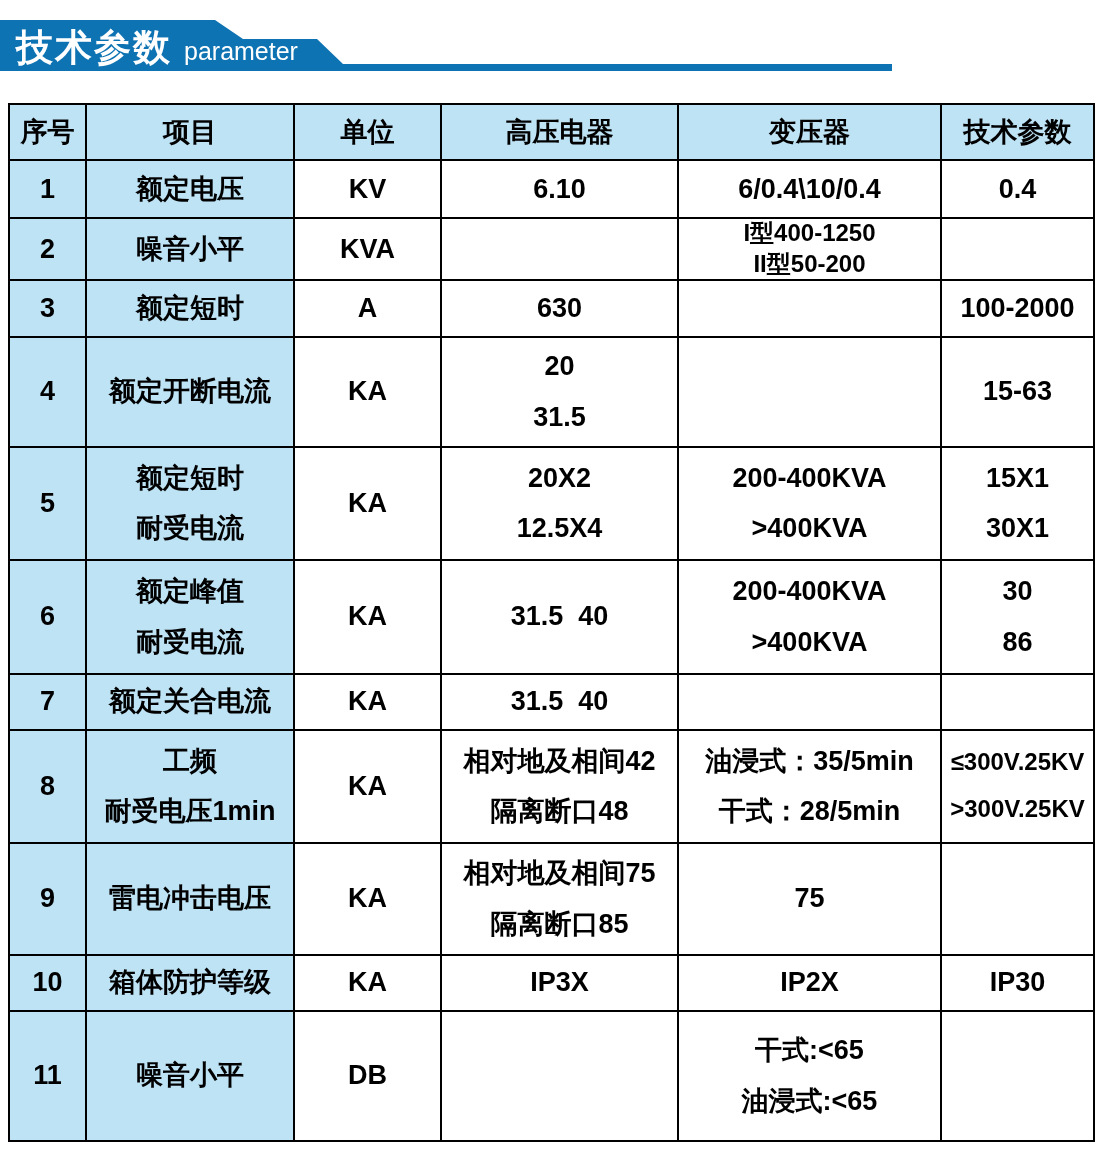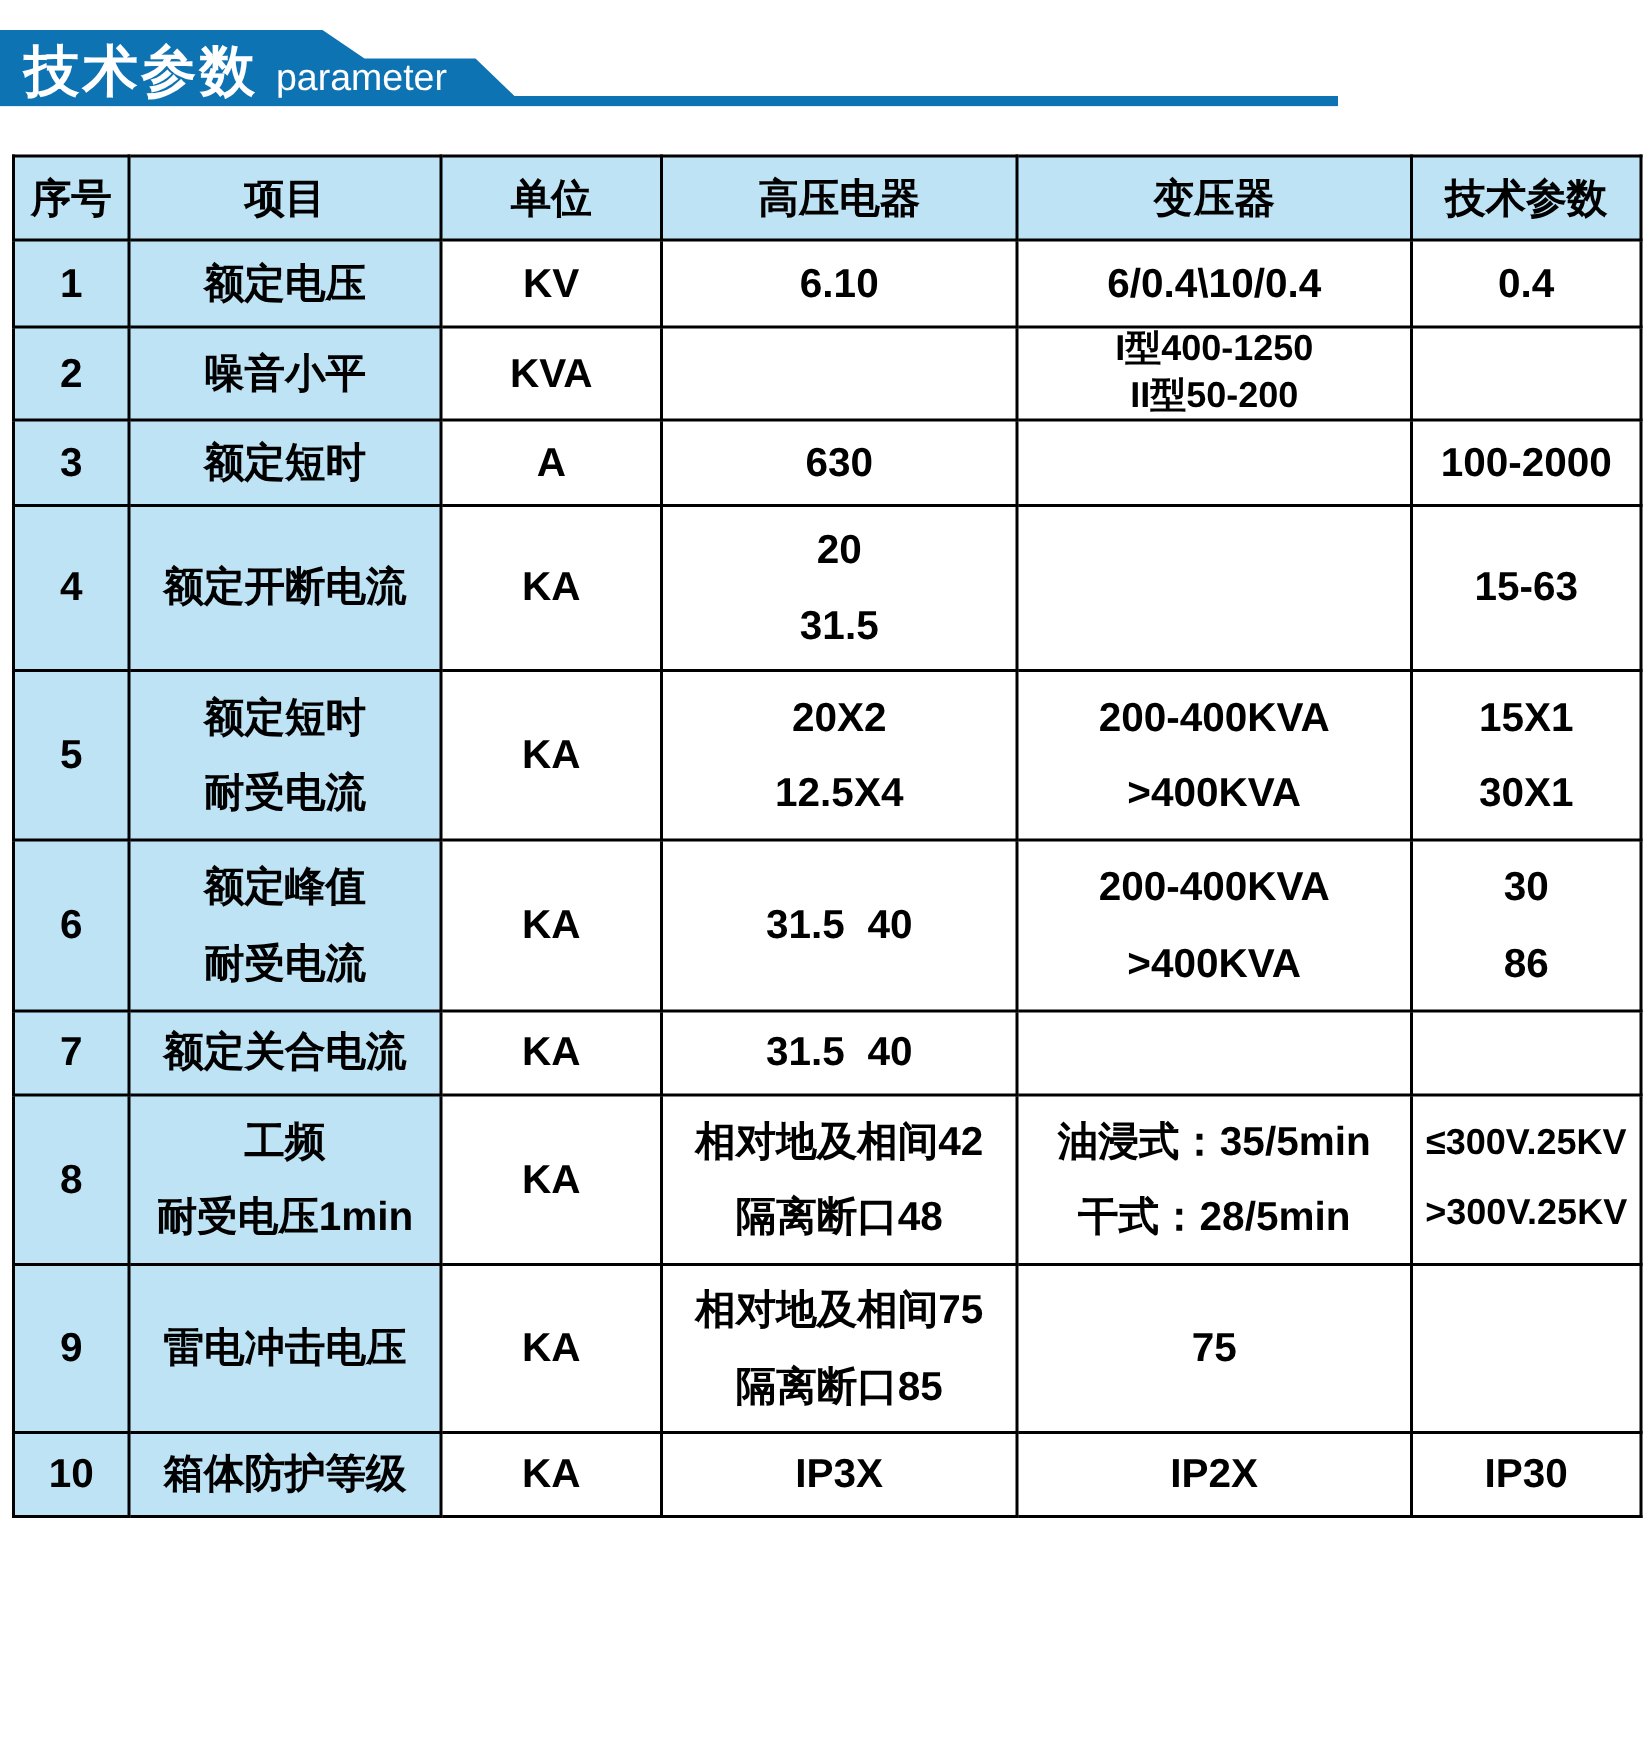--- a/index.html
+++ b/index.html
@@ -385,14 +385,43 @@
           <div class="lines">
             <div>IP2X</div>
           </div>
         </td>
         <td>
           <div class="lines">
             <div>IP30</div>
           </div>
         </td>
       </tr>
+      <tr style="height: 130px;">
+        <td class="blue">
+          <div class="lines tall">
+            <div>11</div>
+          </div>
+        </td>
+        <td class="blue">
+          <div class="lines tall">
+            <div>噪音小平</div>
+          </div>
+        </td>
+        <td>
+          <div class="lines tall">
+            <div>DB</div>
+          </div>
+        </td>
+        <td>
+          <div class="lines tall"></div>
+        </td>
+        <td>
+          <div class="lines tall">
+            <div>干式:&lt;65</div>
+            <div>油浸式:&lt;65</div>
+          </div>
+        </td>
+        <td>
+          <div class="lines tall"></div>
+        </td>
+      </tr>
     </tbody>
 </table>
 
 </body></html>

